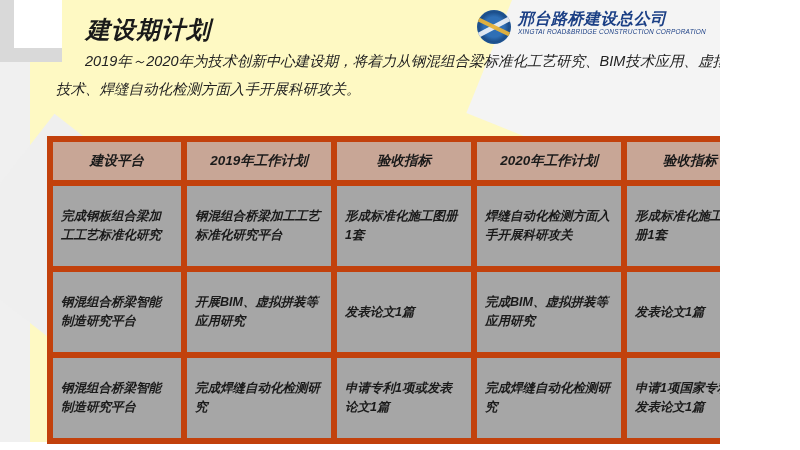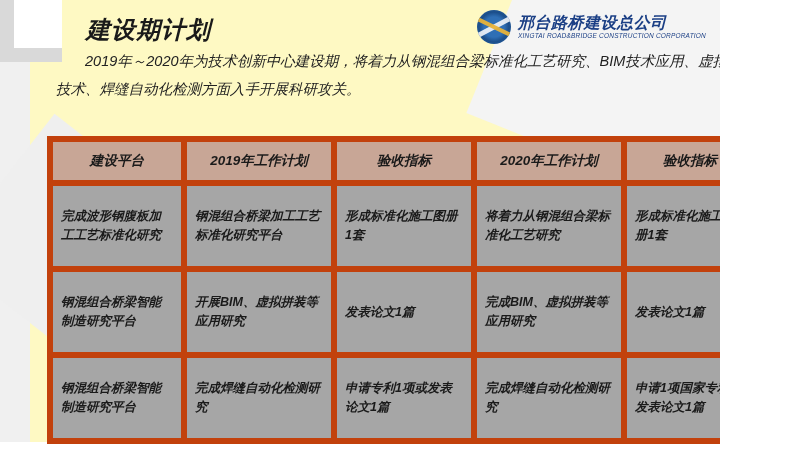--- a/index.html
+++ b/index.html
@@ -82,21 +82,20 @@
     font-weight: bold;
     color: #1a1a1a;
     letter-spacing: 1px;
   }
 
   
   .logo-wrap {
     position: absolute;
     right: 14px; top: 10px;
     display: flex;
-    align-items: center;
     gap: 7px;
   }
   .logo-mark {
     width: 34px; height: 34px;
     border-radius: 50%;
     background: radial-gradient(circle at 50% 50%, #2f6fb5 0%, #2f6fb5 42%, #1b4e8a 62%, #2f6fb5 100%);
     position: relative;
     overflow: hidden;
     flex: none;
   }
@@ -225,24 +224,24 @@
         <tr>
           <th>建设平台</th>
           <th>2019年工作计划</th>
           <th>验收指标</th>
           <th>2020年工作计划</th>
           <th>验收指标</th>
         </tr>
       </thead>
       <tbody>
         <tr>
-          <td>完成波形钢腹板加工工艺标准化研究</td>
+          <td>完成钢板组合梁加工工艺标准化研究</td>
           <td>钢混组合桥梁加工工艺标准化研究平台</td>
           <td>形成标准化施工图册1套</td>
-          <td>将着力从钢混组合梁标准化工艺研究</td>
+          <td>焊缝自动化检测方面入手开展科研攻关</td>
           <td>形成标准化施工图册1套</td>
         </tr>
         <tr>
           <td>钢混组合桥梁智能制造研究平台</td>
           <td>开展BIM、虚拟拼装等应用研究</td>
           <td>发表论文1篇</td>
           <td>完成BIM、虚拟拼装等应用研究</td>
           <td>发表论文1篇</td>
         </tr>
         <tr>

